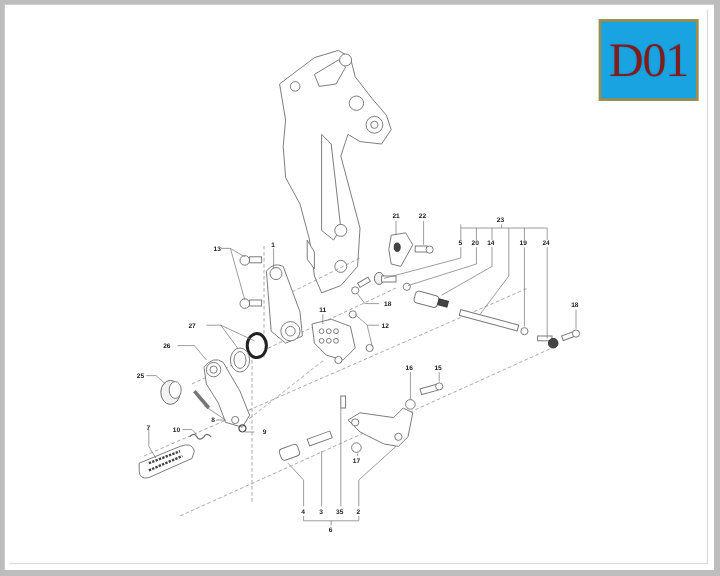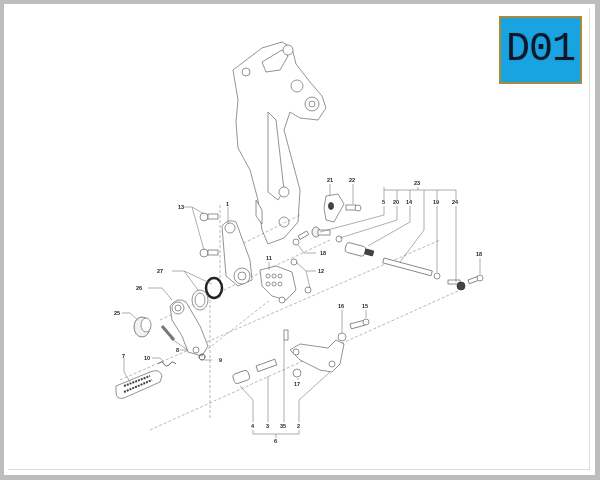--- a/index.html
+++ b/index.html
@@ -10,22 +10,22 @@
     border-top: 4px solid #bdbdbd; border-left: 4px solid #bdbdbd;
     border-right: 5px solid #bdbdbd; border-bottom: 5px solid #bdbdbd;
   }
   .inner {
     position: absolute; left: 4px; top: 4px; right: 5px; bottom: 5px;
     border-right: 1px solid #dcdcdc; border-bottom: 1px solid #dcdcdc;
   }
   .badge {
     position: absolute; left: 499px; top: 16px; width: 83px; height: 68px;
     background: #19a3e0; border: 2px solid #a88a3c; box-sizing: border-box;
-    color: #0f172a; font-size: 40px; line-height: 64px; text-align: center;
-    font-family: Liberation Mono, monospace; letter-spacing: -1px;
+    color: #7f1d1d; font-size: 40px; line-height: 64px; text-align: center;
+    font-family: Liberation Serif, serif; letter-spacing: -1px;
     text-shadow: 0 0 2px rgba(0,0,0,0.15);
   }
   svg.diagram { position: absolute; left: 0; top: 0; }
   .lbl { font-family: "Liberation Sans", sans-serif; font-size: 5.5px; font-weight: bold; fill: #222; }
   .ln { stroke: #777; stroke-width: 0.6; fill: none; }
   .dash { stroke: #888; stroke-width: 0.6; fill: none; stroke-dasharray: 3 2; }
   .part { stroke: #777; stroke-width: 0.8; fill: #ffffff; }
   .partd { stroke: #666; stroke-width: 0.8; fill: #f2f2f2; }
   .dark { stroke: #333; stroke-width: 0.8; fill: #444; }
 </style>

